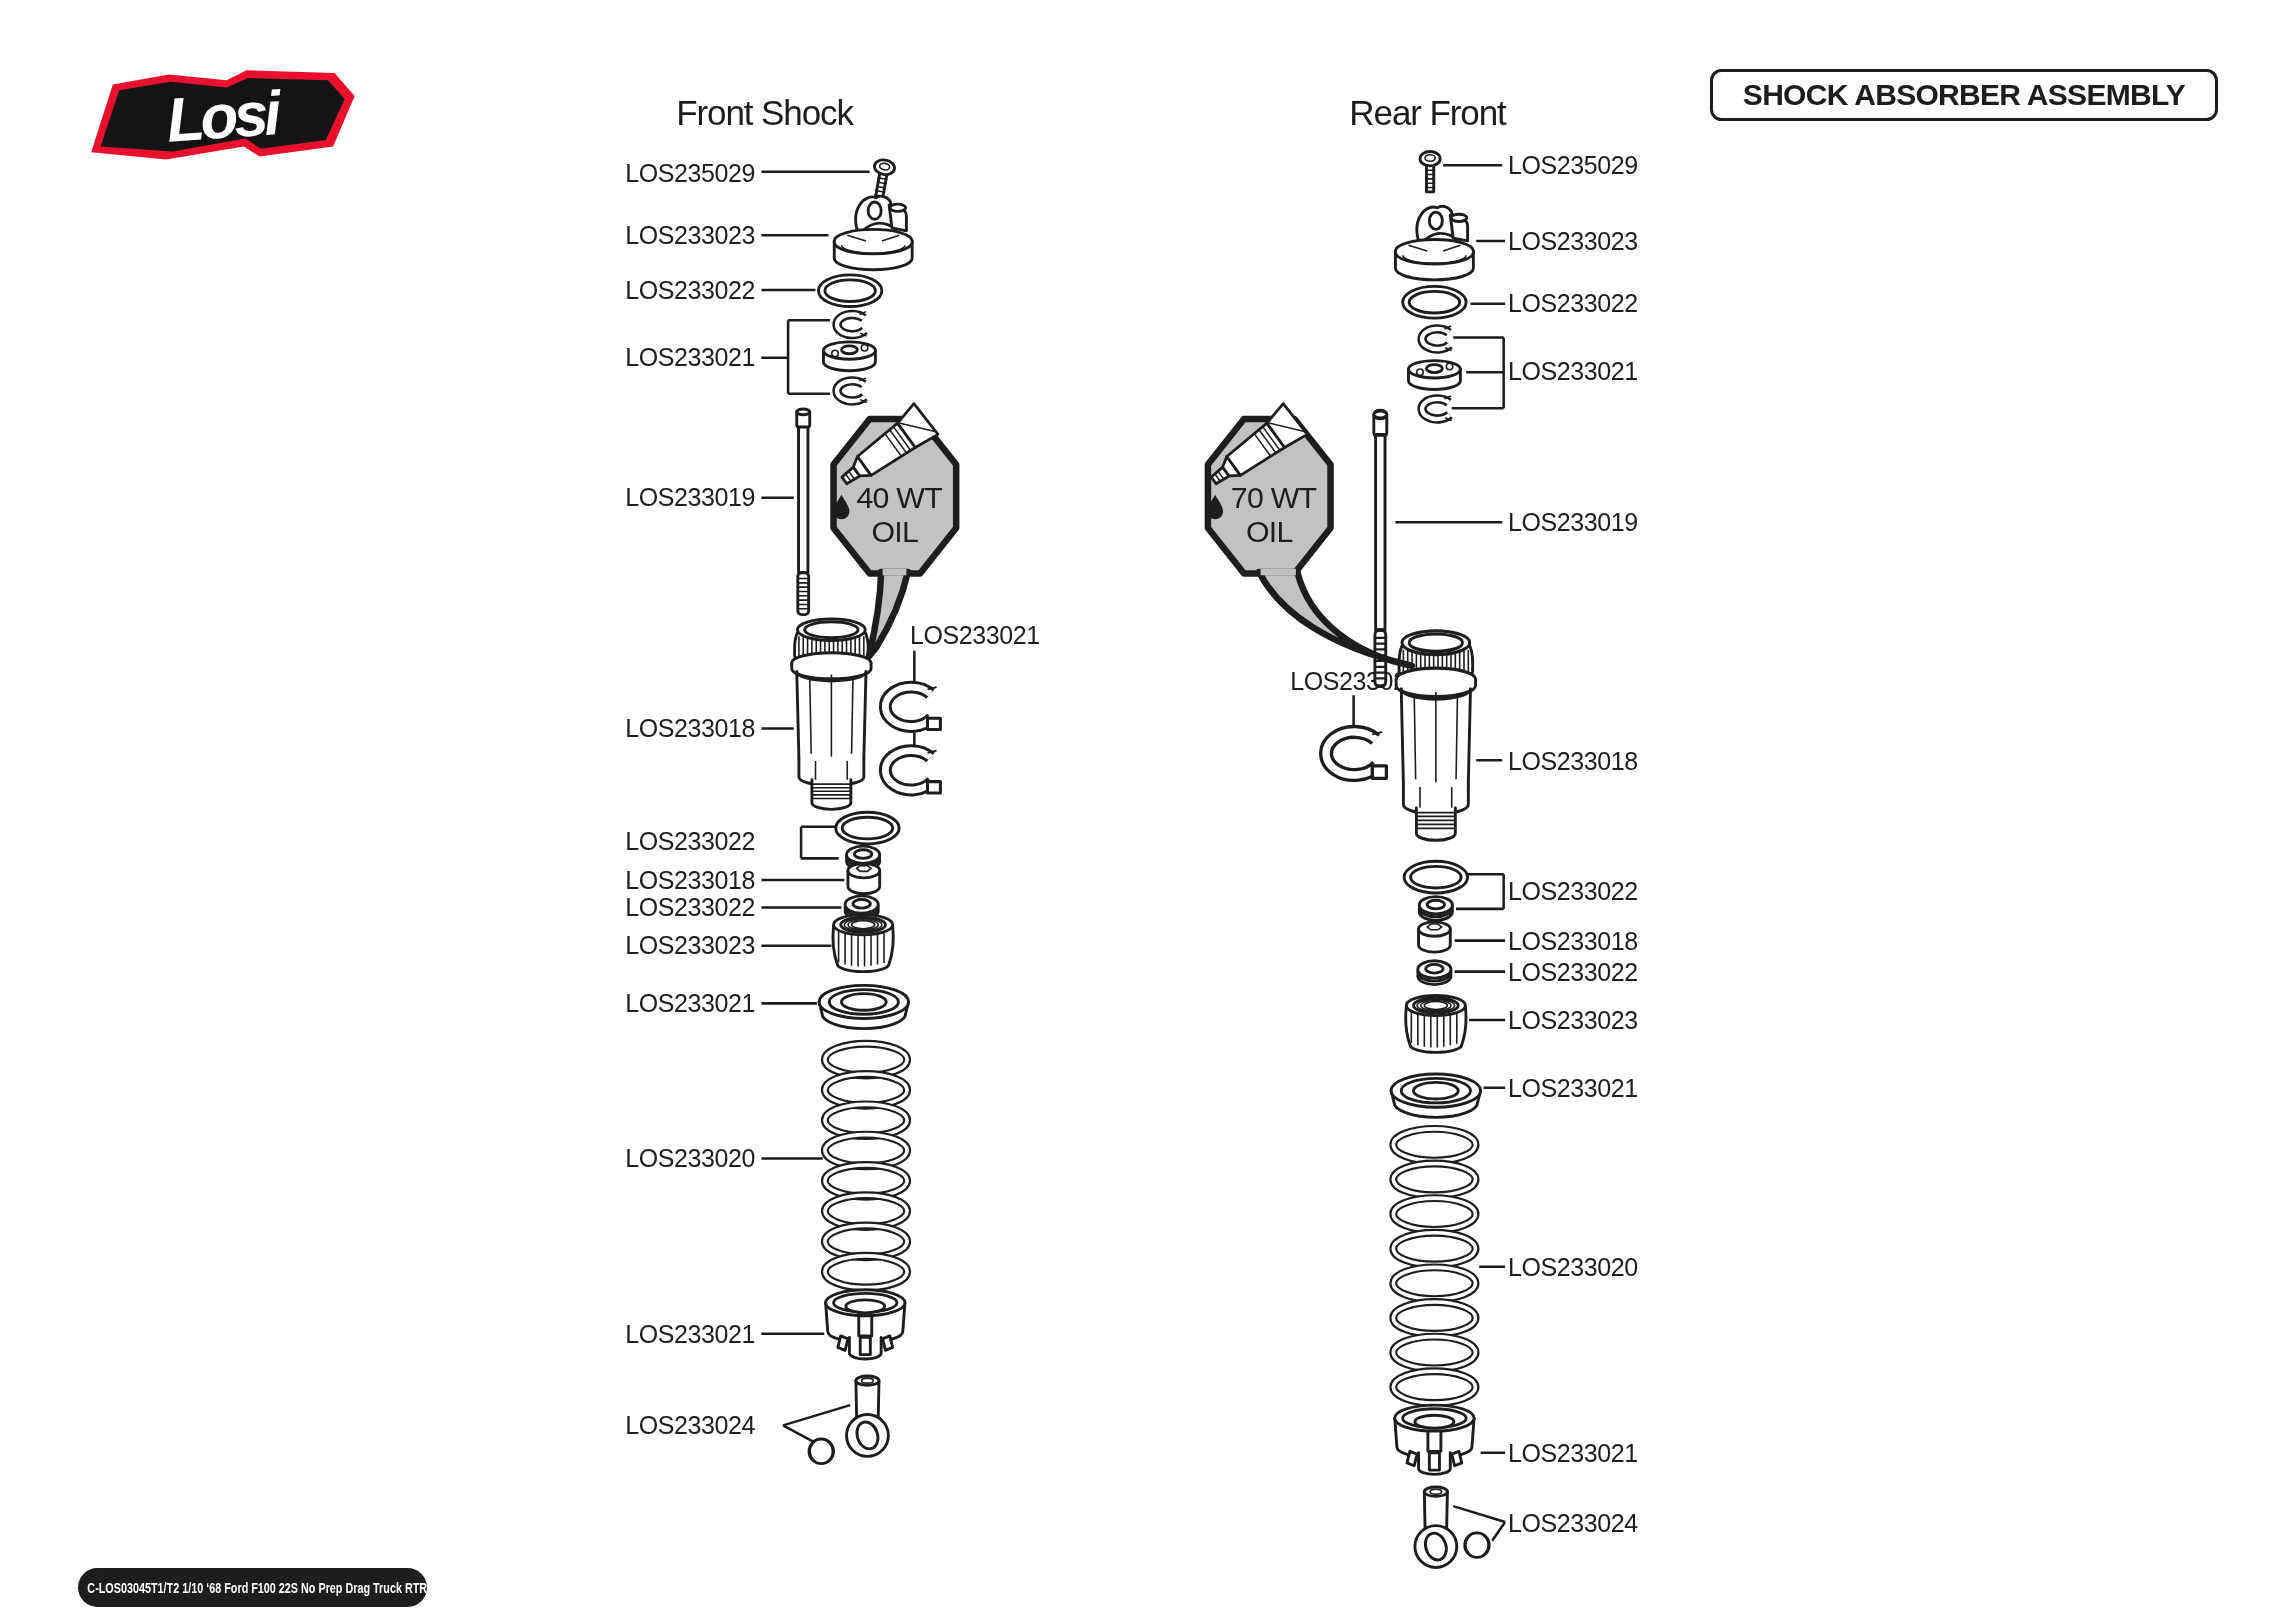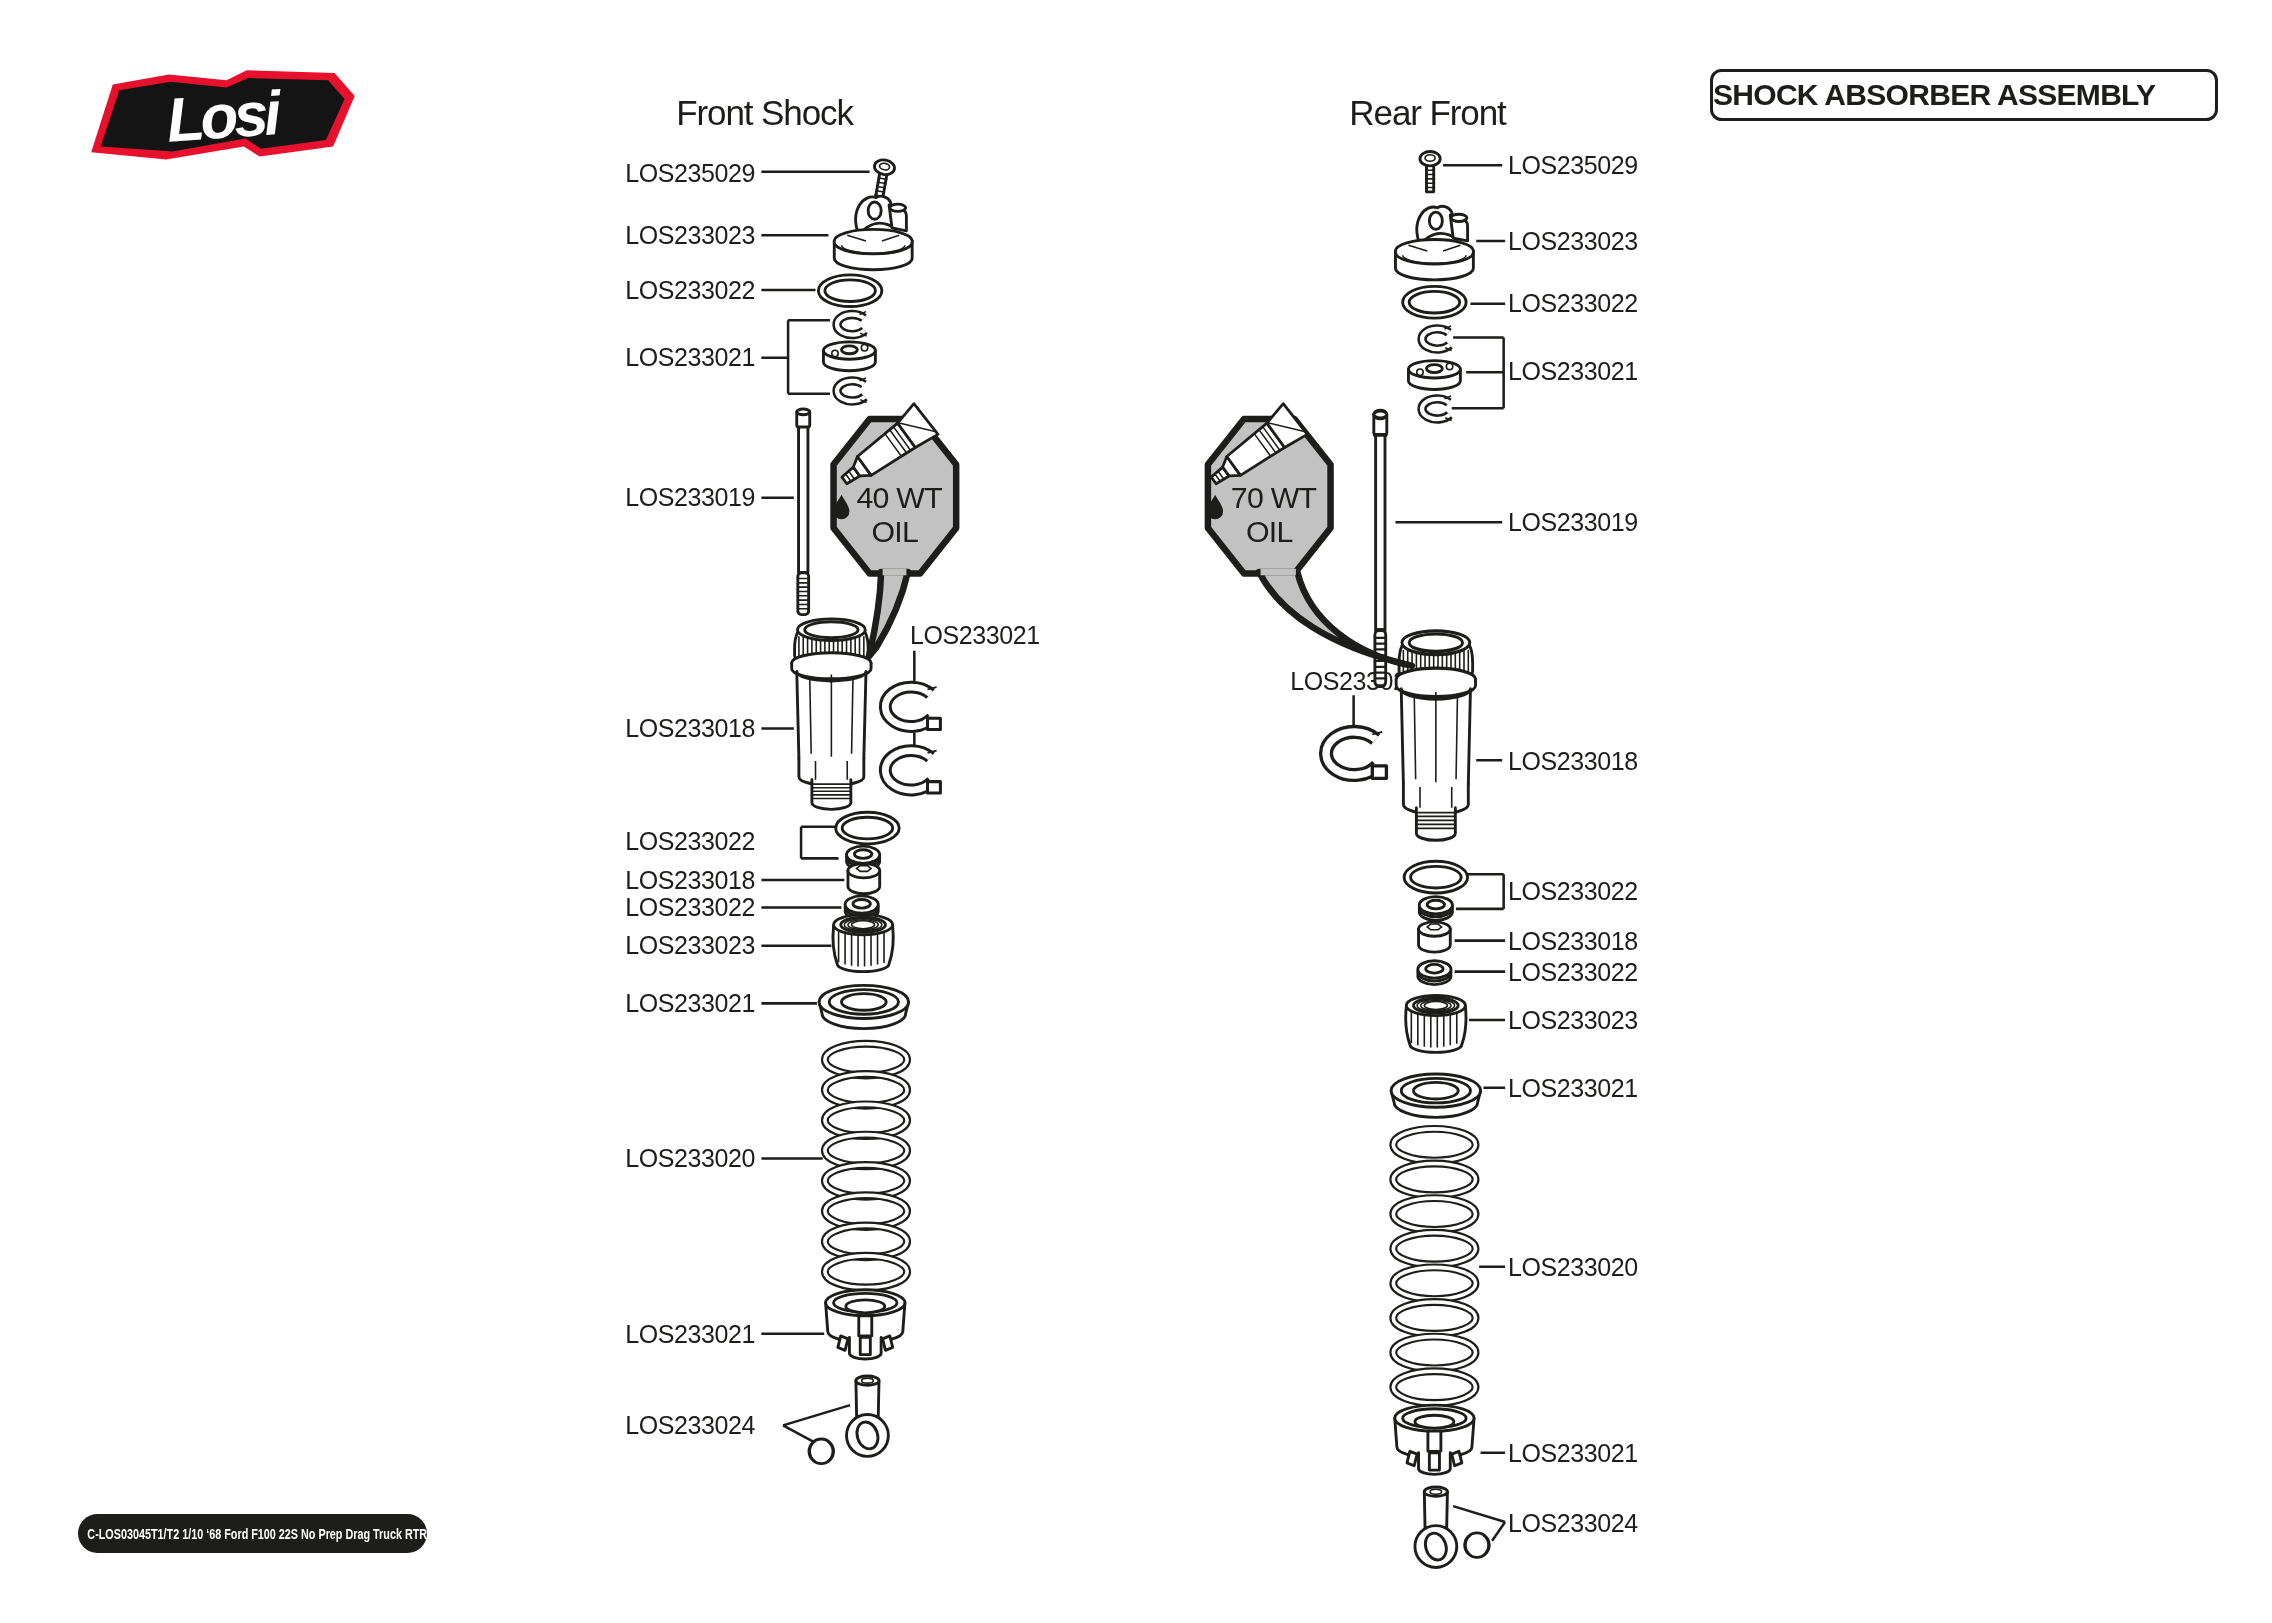--- a/index.html
+++ b/index.html
@@ -6,22 +6,22 @@
   #page{position:relative;width:2273px;height:1623px;background:#ffffff;overflow:hidden;
         font-family:"Liberation Sans","DejaVu Sans",sans-serif;color:#1d1d1b;}
   .lbl{position:absolute;font-size:25px;line-height:29px;letter-spacing:-0.4px;
        white-space:nowrap;color:#1d1d1b;z-index:10;}
   .lbl.r{text-align:right;}
   .lbl.behind{z-index:1;}
   .title{position:absolute;font-size:35px;line-height:36px;letter-spacing:-1.1px;
          width:289px;text-align:center;z-index:10;margin-top:17px;}
   #assembly-box{position:absolute;left:1710px;top:69px;width:502px;height:46px;
       border:3.6px solid #1d1d1b;border-radius:11.5px;display:flex;align-items:center;
-      font-weight:bold;font-size:30px;letter-spacing:-0.7px;z-index:10;}
-  #badge{position:absolute;left:78px;top:1514px;width:349px;height:39px;border-radius:19.5px;
+      justify-content:center;font-weight:bold;font-size:30px;letter-spacing:-0.7px;z-index:10;}
+  #badge{position:absolute;left:78px;top:1568px;width:349px;height:39px;border-radius:19.5px;
       background:#1d1d1b;color:#fff;display:flex;align-items:center;z-index:10;overflow:visible;}
   #badge span{display:inline-block;font-weight:bold;font-size:15px;white-space:nowrap;
       padding-left:13px;transform:scaleX(0.72);transform-origin:left center;letter-spacing:0;}
   #diagram{position:absolute;left:0;top:0;z-index:5;}
   #logo{position:absolute;left:81px;top:63px;z-index:10;}
   
   svg .part{stroke:#1d1d1b;fill:#ffffff;stroke-width:4;stroke-linejoin:round;stroke-linecap:round;}
   svg .thin{stroke:#1d1d1b;fill:none;stroke-width:2.2;}
   svg .leader{stroke:#1d1d1b;fill:none;stroke-width:3.5;}
   svg .co{fill:none;stroke:#1d1d1b;stroke-width:11;}

